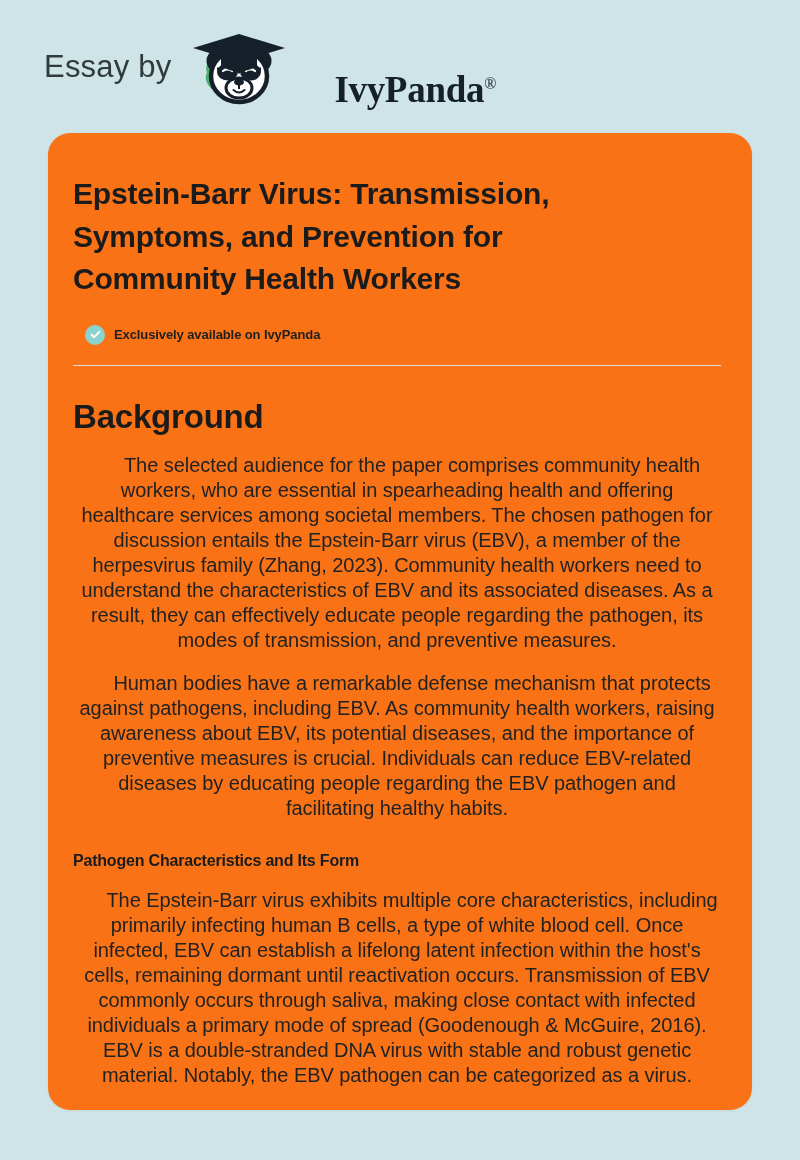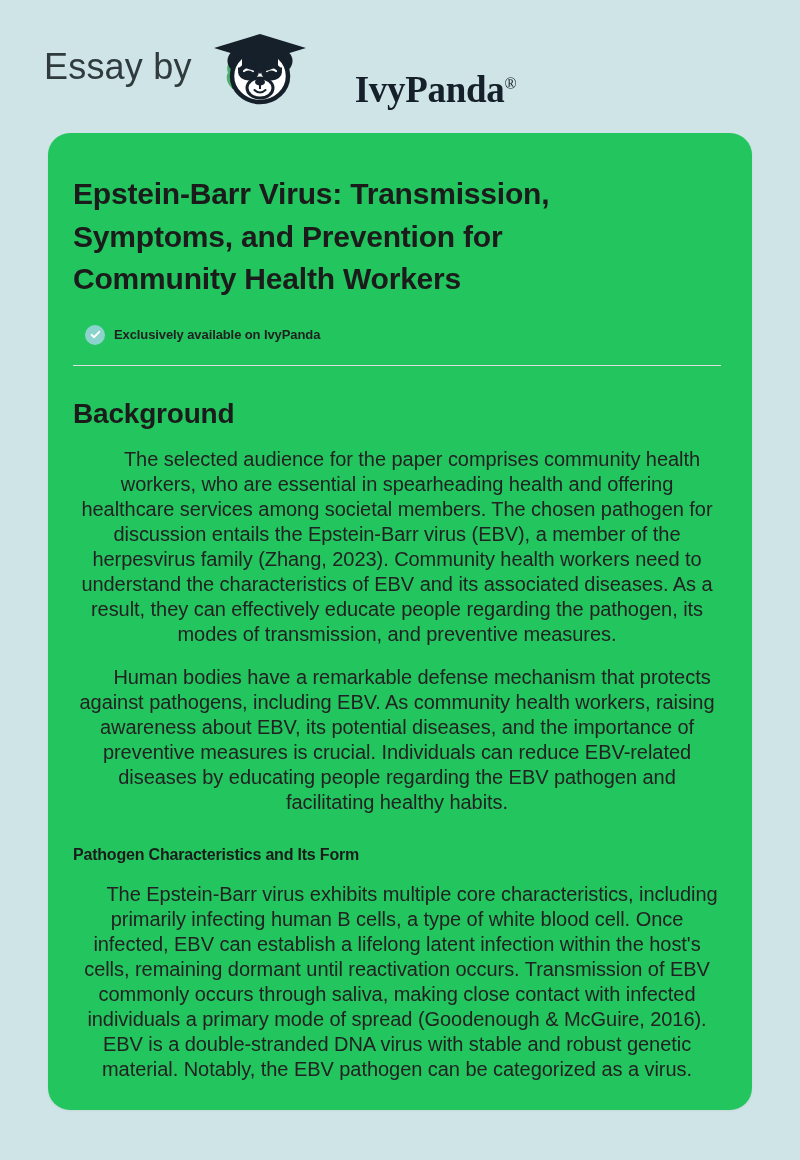--- a/index.html
+++ b/index.html
@@ -17,21 +17,21 @@
 
   
   .site-header {
     height: 133px;
     display: flex;
     align-items: center;
     padding-left: 44px;
     box-sizing: border-box;
   }
   .essay-by {
-    font-size: 36px;
+    font-size: 31px;
     color: #2f3b3c;
     letter-spacing: 0.2px;
     font-weight: 400;
     margin-right: 14px;
     line-height: 1;
   }
   .brand-lockup {
     display: flex;
     align-items: flex-end;
     gap: 47px;
@@ -59,21 +59,21 @@
     line-height: 1;
   }
 
   
   .paper-card {
     position: absolute;
     left: 48px;
     top: 133px;
     width: 704px;
     height: 977px;
-    background: #22c55e;
+    background: #f97316;
     border-radius: 22px;
     box-sizing: border-box;
     padding: 40px 30px 0 25px;
     box-shadow: 0 1px 3px rgba(0,0,0,0.05);
     overflow: hidden;
   }
   .card-inner {
     padding-left: 0;
   }
 
@@ -113,21 +113,21 @@
   }
 
   .rule {
     height: 1px;
     background: #dedede;
     margin: 20px 0 0 0;
     width: 648px;
   }
 
   .section-heading {
-    font-size: 28px;
+    font-size: 33px;
     font-weight: 700;
     color: #1b1b1b;
     letter-spacing: -0.2px;
     margin: 31px 0 0 0;
     line-height: 1.2;
   }
   .section-heading.second {
     font-size: 16px;
     margin-top: 30px;
   }

